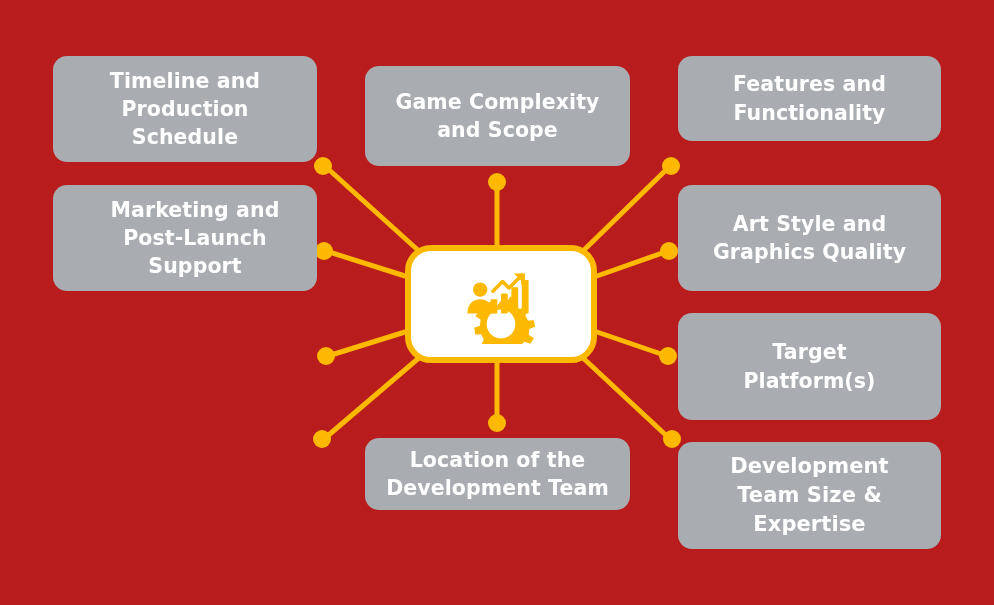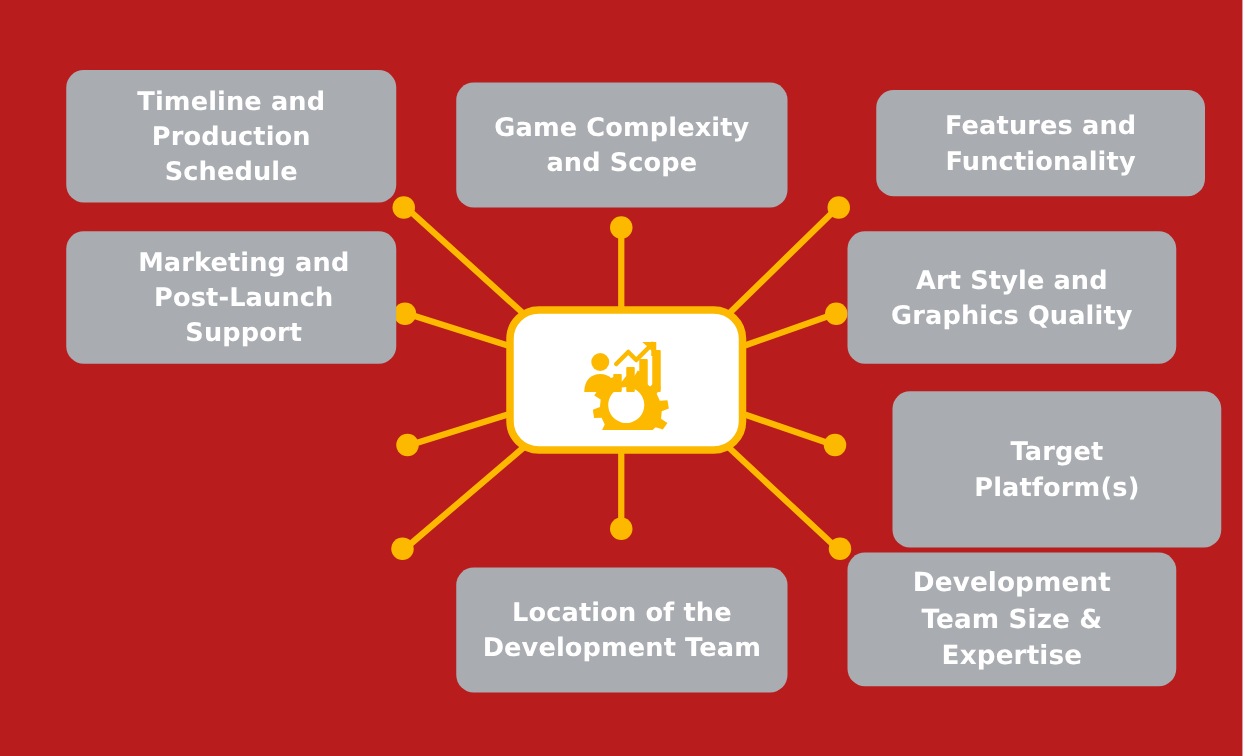--- a/index.html
+++ b/index.html
@@ -47,25 +47,25 @@
     width: 100%;
     white-space: pre-line;
   }
   
   #node-timeline      { left: 53px;  top: 56px;  width: 264px; height: 106px; }
   #node-marketing     { left: 53px;  top: 185px; width: 264px; height: 106px; padding-left: 32px; }
   #node-testing       { left: 53px;  top: 313px; width: 264px; height: 107px; }
   #node-engine        { left: 53px;  top: 442px; width: 264px; height: 107px; }
   
   #node-complexity    { left: 365px; top: 66px;  width: 265px; height: 100px; justify-content: center; }
-  #node-location      { left: 365px; top: 454px; width: 265px; height: 100px; }
+  #node-location      { left: 365px; top: 438px; width: 265px; height: 72px; }
   
-  #node-features      { left: 701px; top: 56px;  width: 263px; height: 85px; margin-top: 16px; }
+  #node-features      { left: 678px; top: 56px;  width: 263px; height: 85px; }
   #node-artstyle      { left: 678px; top: 185px; width: 263px; height: 106px; }
-  #node-platform      { left: 678px; top: 313px; width: 263px; height: 125px; margin-left: 36px; }
+  #node-platform      { left: 678px; top: 313px; width: 263px; height: 107px; }
   #node-teamsize      { left: 678px; top: 442px; width: 263px; height: 107px; font-size: 21px; }
 
   #hub {
     position: absolute;
     left: 405px;
     top: 245px;
     width: 192px;
     height: 118px;
     box-sizing: border-box;
     border: 6px solid #fcb900;

